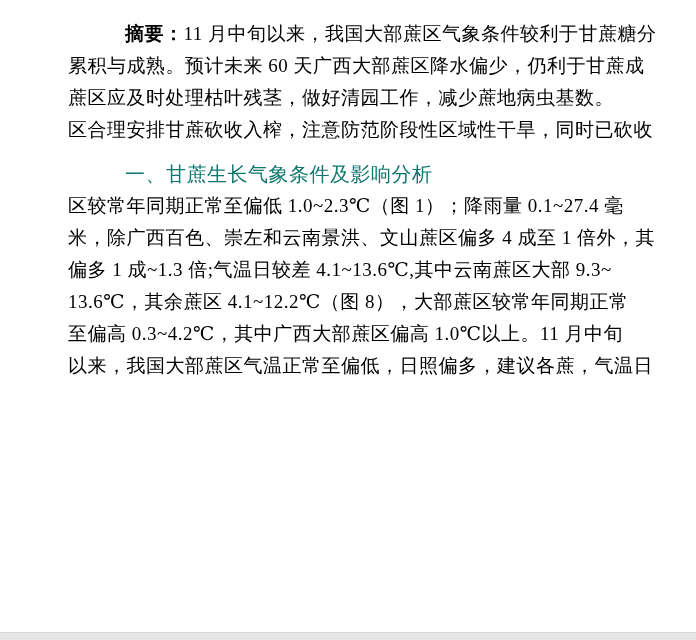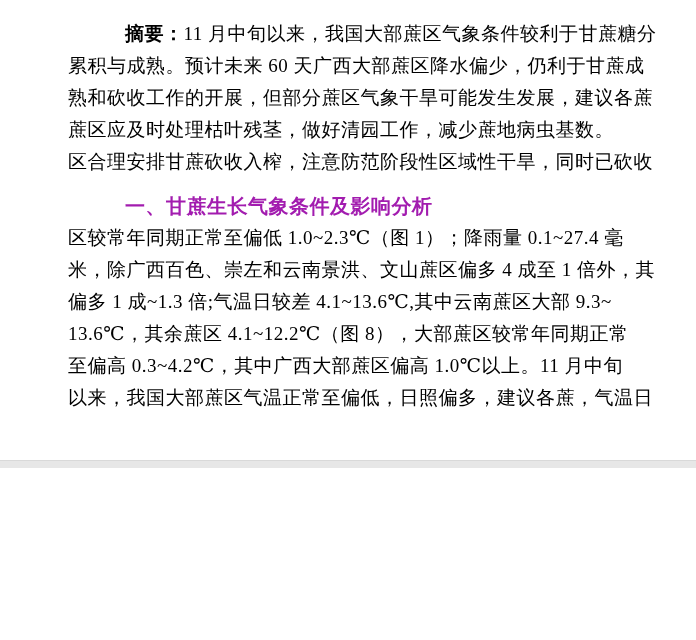--- a/index.html
+++ b/index.html
@@ -6,21 +6,21 @@
     margin: 0;
     padding: 0;
     width: 696px;
     height: 640px;
     background: #ffffff;
     overflow: hidden;
   }
   .page {
     position: relative;
     width: 696px;
-    height: 468px;
+    height: 640px;
     background: #ffffff;
     font-family: "Liberation Serif", "DejaVu Serif", serif;
     color: #000000;
   }
   .content {
     position: absolute;
     left: 68px;
     top: 18px;
     width: 560px;
   }
@@ -38,45 +38,44 @@
     font-family: "Liberation Sans", "DejaVu Sans", sans-serif;
     font-weight: 700;
     font-size: 19px;
   }
   .section-heading {
     margin-top: 12px;
     padding-left: 57px;
     height: 32px;
     line-height: 32px;
     font-family: "Liberation Sans", "DejaVu Sans", sans-serif;
-    font-weight: 700;
+    font-weight: 400;
     font-size: 20px;
     letter-spacing: 0.5px;
     white-space: nowrap;
-    color: #a21caf;
+    color: #0f766e;
   }
   .page-edge-strip {
     position: absolute;
     left: 0;
     bottom: 0;
     width: 696px;
     height: 7px;
     background: #e7e7e7;
     border-top: 1px solid #d9d9d9;
   }
 </style>
 </head>
 <body>
 
 <div class="page">
   <div class="content">
 
     <div class="line indent-summary"><span class="summary-label">摘要：</span><span>11 月中旬以来，我国大部蔗区气象条件较利于甘蔗糖分</span></div>
     <div class="line">累积与成熟。预计未来 60 天广西大部蔗区降水偏少，仍利于甘蔗成</div>
-    <div class="line">熟和砍收工作的开展，但部分蔗区气象干旱可能发生发展，建议各蔗</div>
     <div class="line">蔗区应及时处理枯叶残茎，做好清园工作，减少蔗地病虫基数。</div>
     <div class="line">区合理安排甘蔗砍收入榨，注意防范阶段性区域性干旱，同时已砍收</div>
 
     <div class="section-heading">一、甘蔗生长气象条件及影响分析</div>
 
     <div class="line">区较常年同期正常至偏低 1.0~2.3℃（图 1）；降雨量 0.1~27.4 毫</div>
     <div class="line">米，除广西百色、崇左和云南景洪、文山蔗区偏多 4 成至 1 倍外，其</div>
     <div class="line">偏多 1 成~1.3 倍;气温日较差 4.1~13.6℃,其中云南蔗区大部 9.3~</div>
     <div class="line">13.6℃，其余蔗区 4.1~12.2℃（图 8），大部蔗区较常年同期正常</div>
     <div class="line">至偏高 0.3~4.2℃，其中广西大部蔗区偏高 1.0℃以上。11 月中旬</div>

